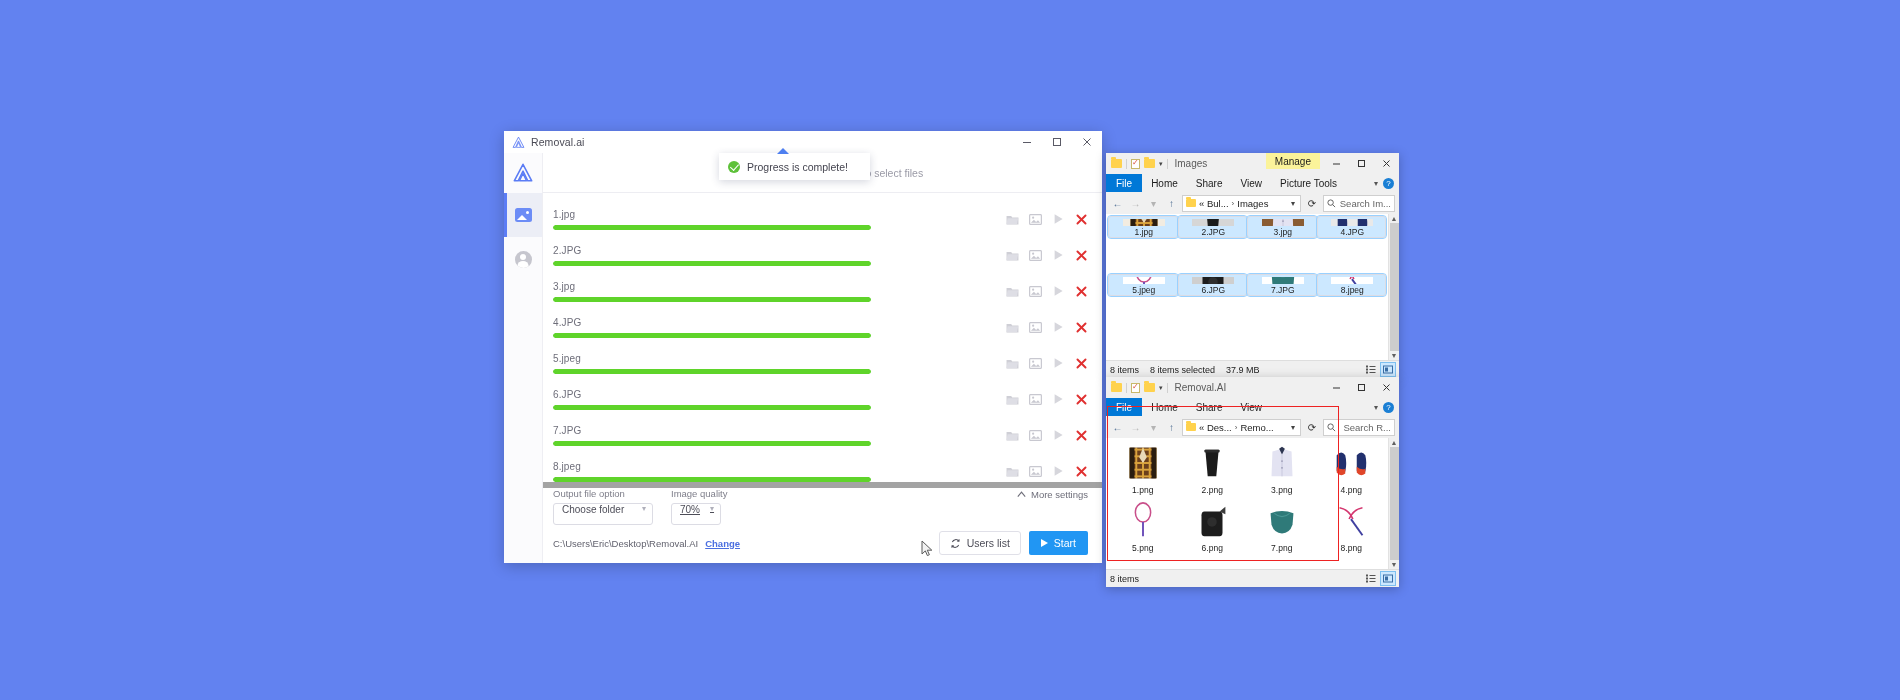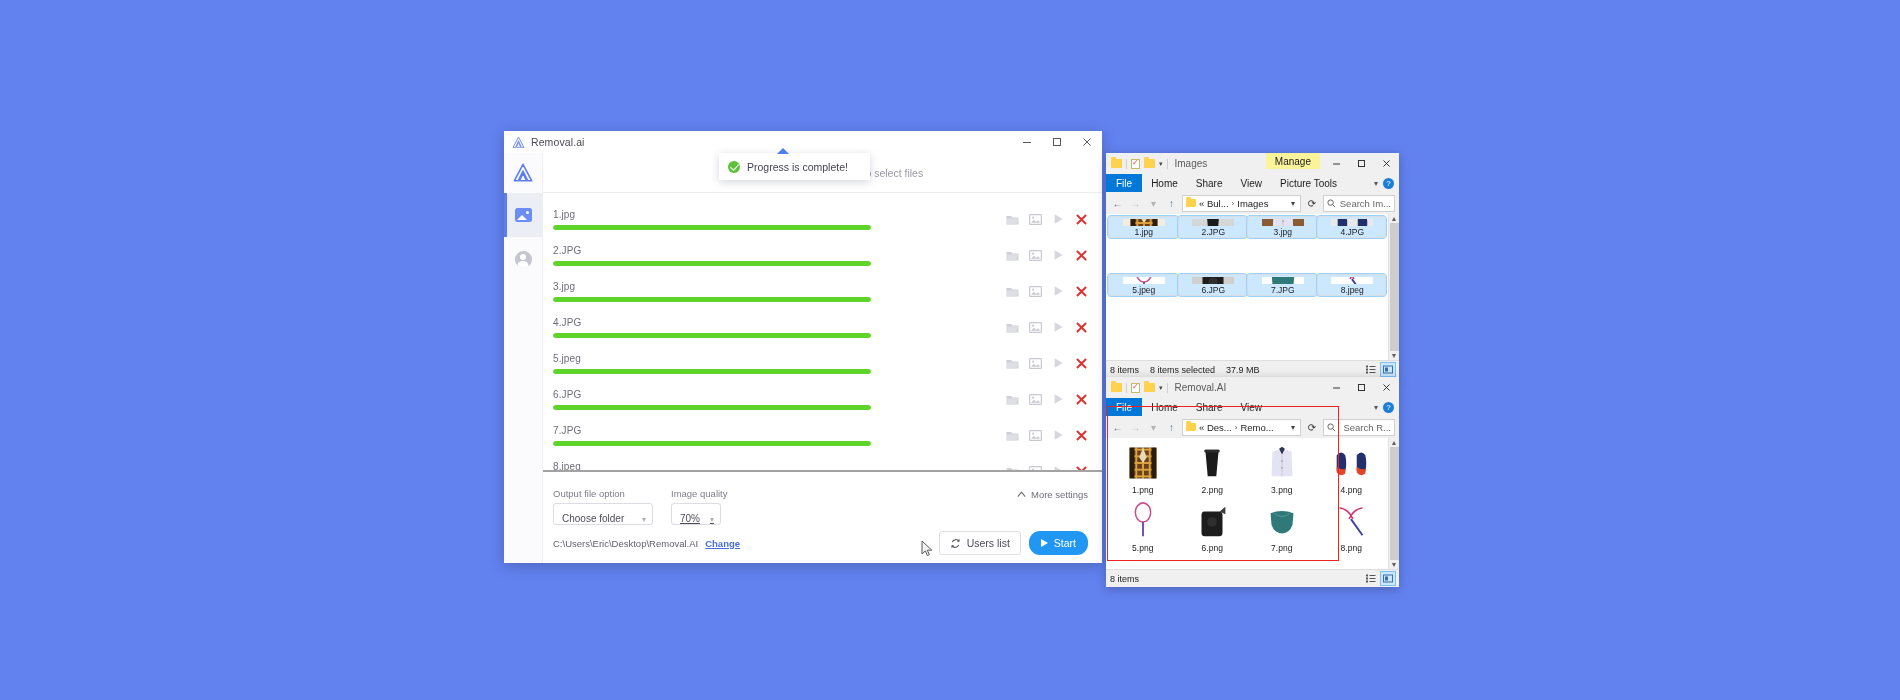--- a/index.html
+++ b/index.html
@@ -146,30 +146,30 @@
     background: #eeeef2; overflow: hidden;
   }
   .file-bar-fill { height: 100%; border-radius: 3px; background: #5fd42a; }
   .file-actions { display: flex; align-items: center; gap: 9px; flex-shrink: 0; }
   .act { width: 14px; height: 14px; display: flex; align-items: center; justify-content: center; }
   .act svg { display: block; }
 
   
   #app-footer {
     flex-shrink: 0;
-    border-top: 2px solid #a3a3a3;
-    padding: 16px 14px 8px 10px;
+    border-top: 6px solid #a3a3a3;
+    padding: 0 14px 8px 10px;
     position: relative;
   }
   #footer-top { display: flex; align-items: flex-start; }
   .fld { margin-right: 18px; }
   .fld-label { font-size: 9.5px; color: #7e7e8a; margin-bottom: 4px; }
   .sel {
     height: 22px; border: 1px solid #dcdce4; border-radius: 3px;
-    background: #fff; display: flex; align-items: flex-end;
+    background: #fff; display: flex; align-items: flex-start;
     padding: 0 6px 0 8px; font-size: 10px; color: #4d4d58;
   }
   .sel .caret {
     margin-left: auto; padding-left: 10px;
     font-size: 8px; color: #b0b0bb;
   }
   #sel-folder { width: 100px; }
   #sel-quality { width: 50px; text-decoration: underline; }
   #more-settings {
     margin-left: auto; display: flex; align-items: center;
@@ -183,21 +183,21 @@
   }
   #footer-buttons { margin-left: auto; display: flex; gap: 8px; align-items: center; }
   #btn-clear {
     height: 24px; padding: 0 10px;
     border: 1px solid #e0e0e8; border-radius: 3px; background: #fff;
     display: flex; align-items: center; gap: 6px;
     font-size: 10.5px; color: #4d4d58;
   }
   #btn-start {
     height: 24px; padding: 0 12px;
-    border-radius: 11px; background: #2196f3;
+    border-radius: 2px; background: #2196f3;
     display: flex; align-items: center; gap: 6px;
     font-size: 10.5px; color: #ffffff;
   }
   .play-tri {
     width: 0; height: 0;
     border-top: 4.5px solid transparent;
     border-bottom: 4.5px solid transparent;
     border-left: 7px solid #ffffff;
   }
 

